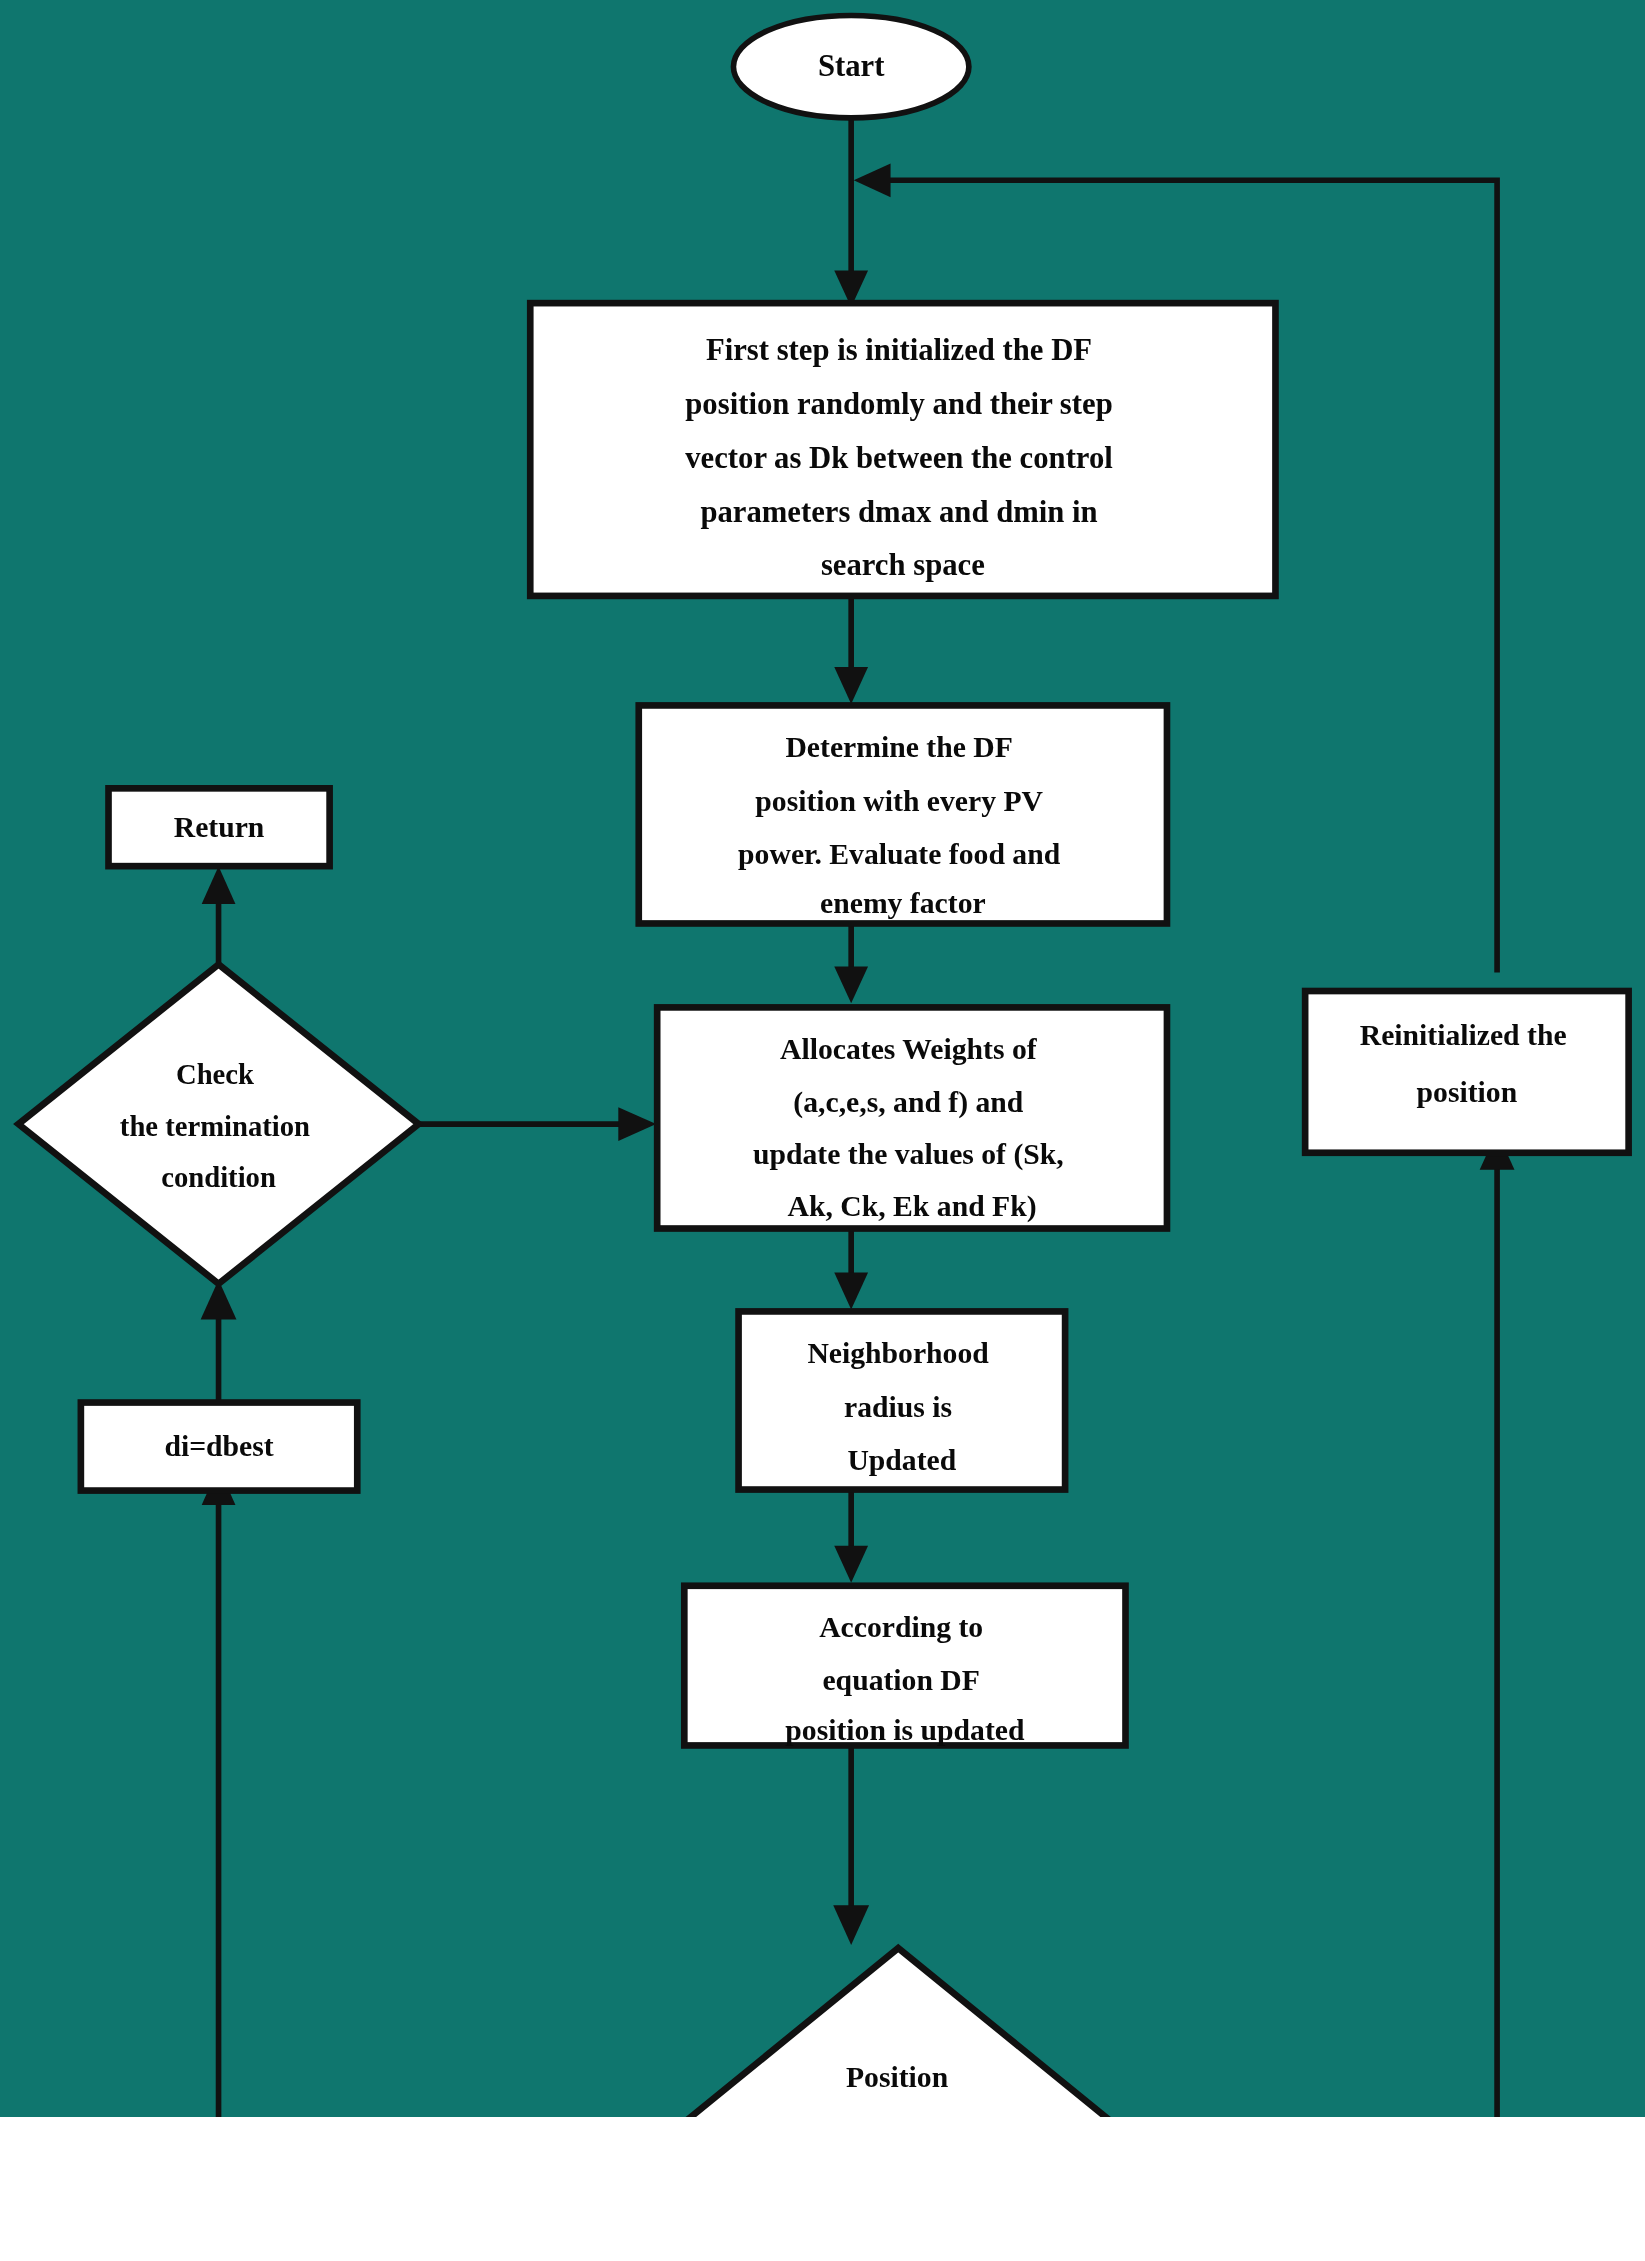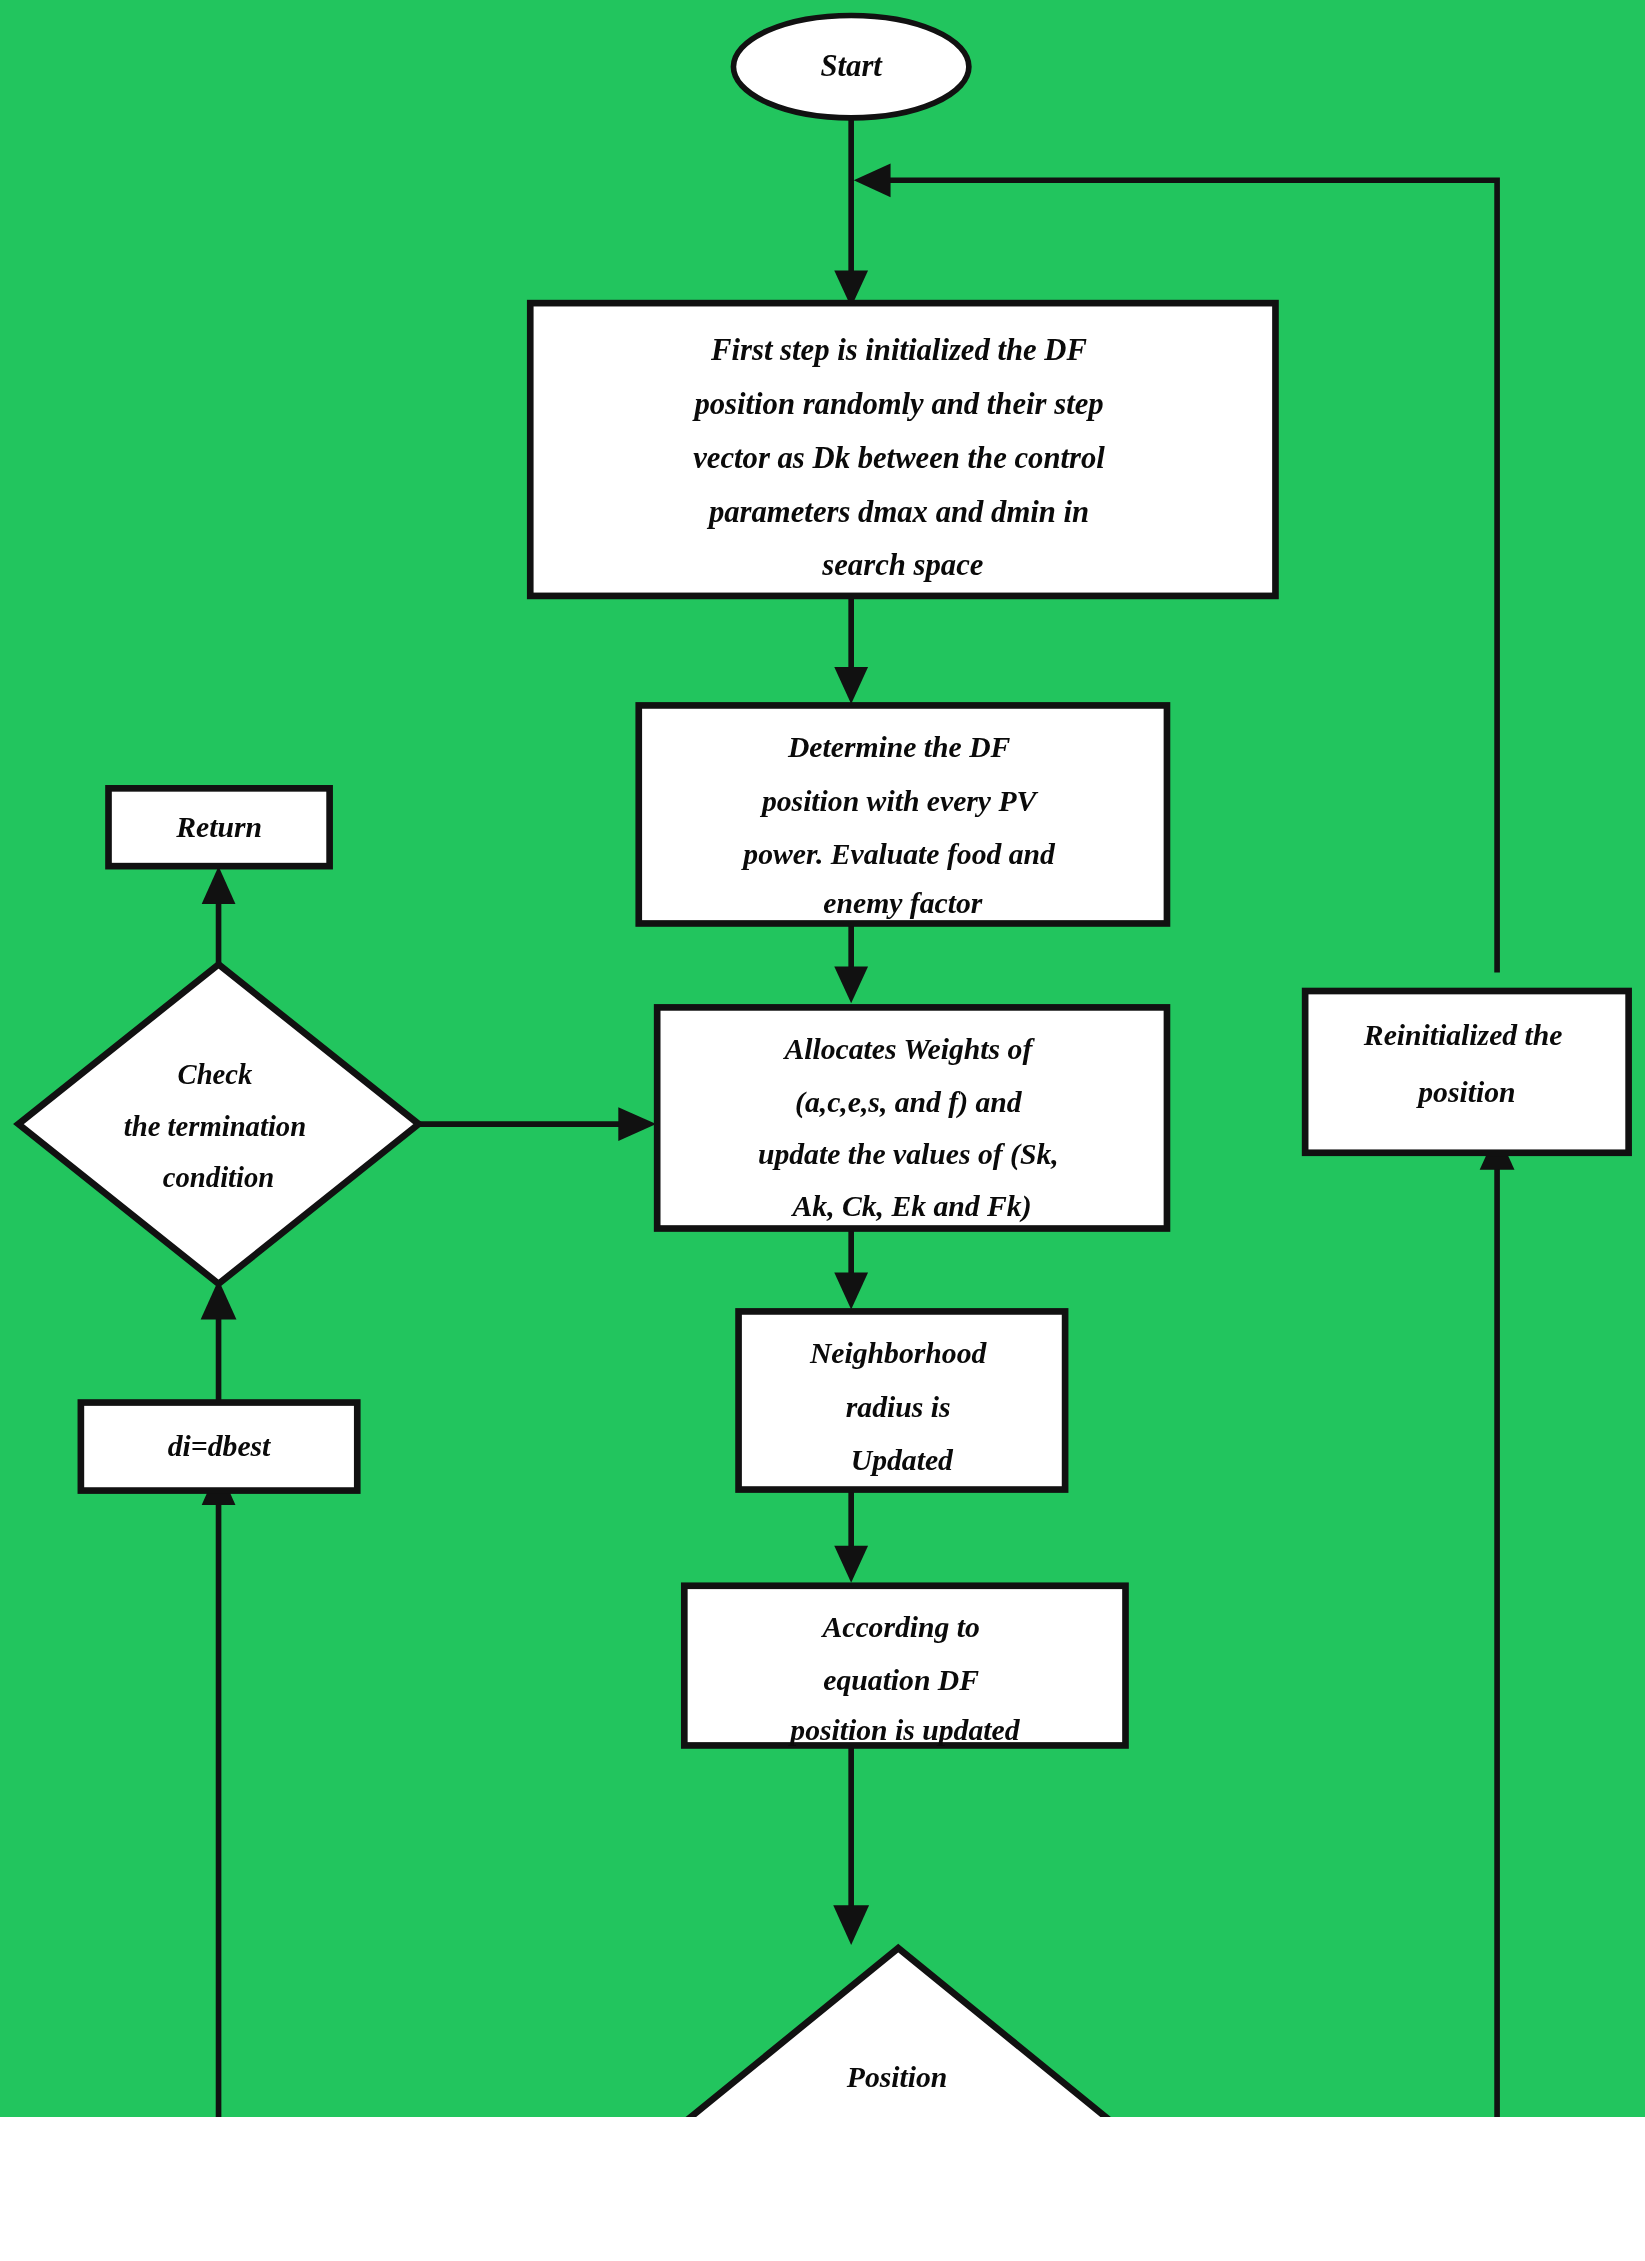--- a/index.html
+++ b/index.html
@@ -1,23 +1,22 @@
 <!DOCTYPE html>
 <html style="font-size:8.2px"><head>
 <meta charset="utf-8">
 <style>
   html,body{margin:0;padding:0;background:#ffffff;}
   body{font-family:"Liberation Serif", serif;}
   #stage{
     position:relative;
     width:1645px;
     height:2117px;
-    background:#22c55e;
+    background:#0f766e;
     overflow:hidden;
-    font-style:italic;
   }
   svg.flow{position:absolute;left:0;top:0;width:1645px;height:2261px;display:block;}
   .shape-fill{fill:#ffffff;}
   .shape-stroke{stroke:#111111;}
   .node-text{
     font-family:"Liberation Serif", serif;
     font-weight:bold;
     fill:#0a0a0a;
     text-anchor:middle;
     dominant-baseline:middle;

